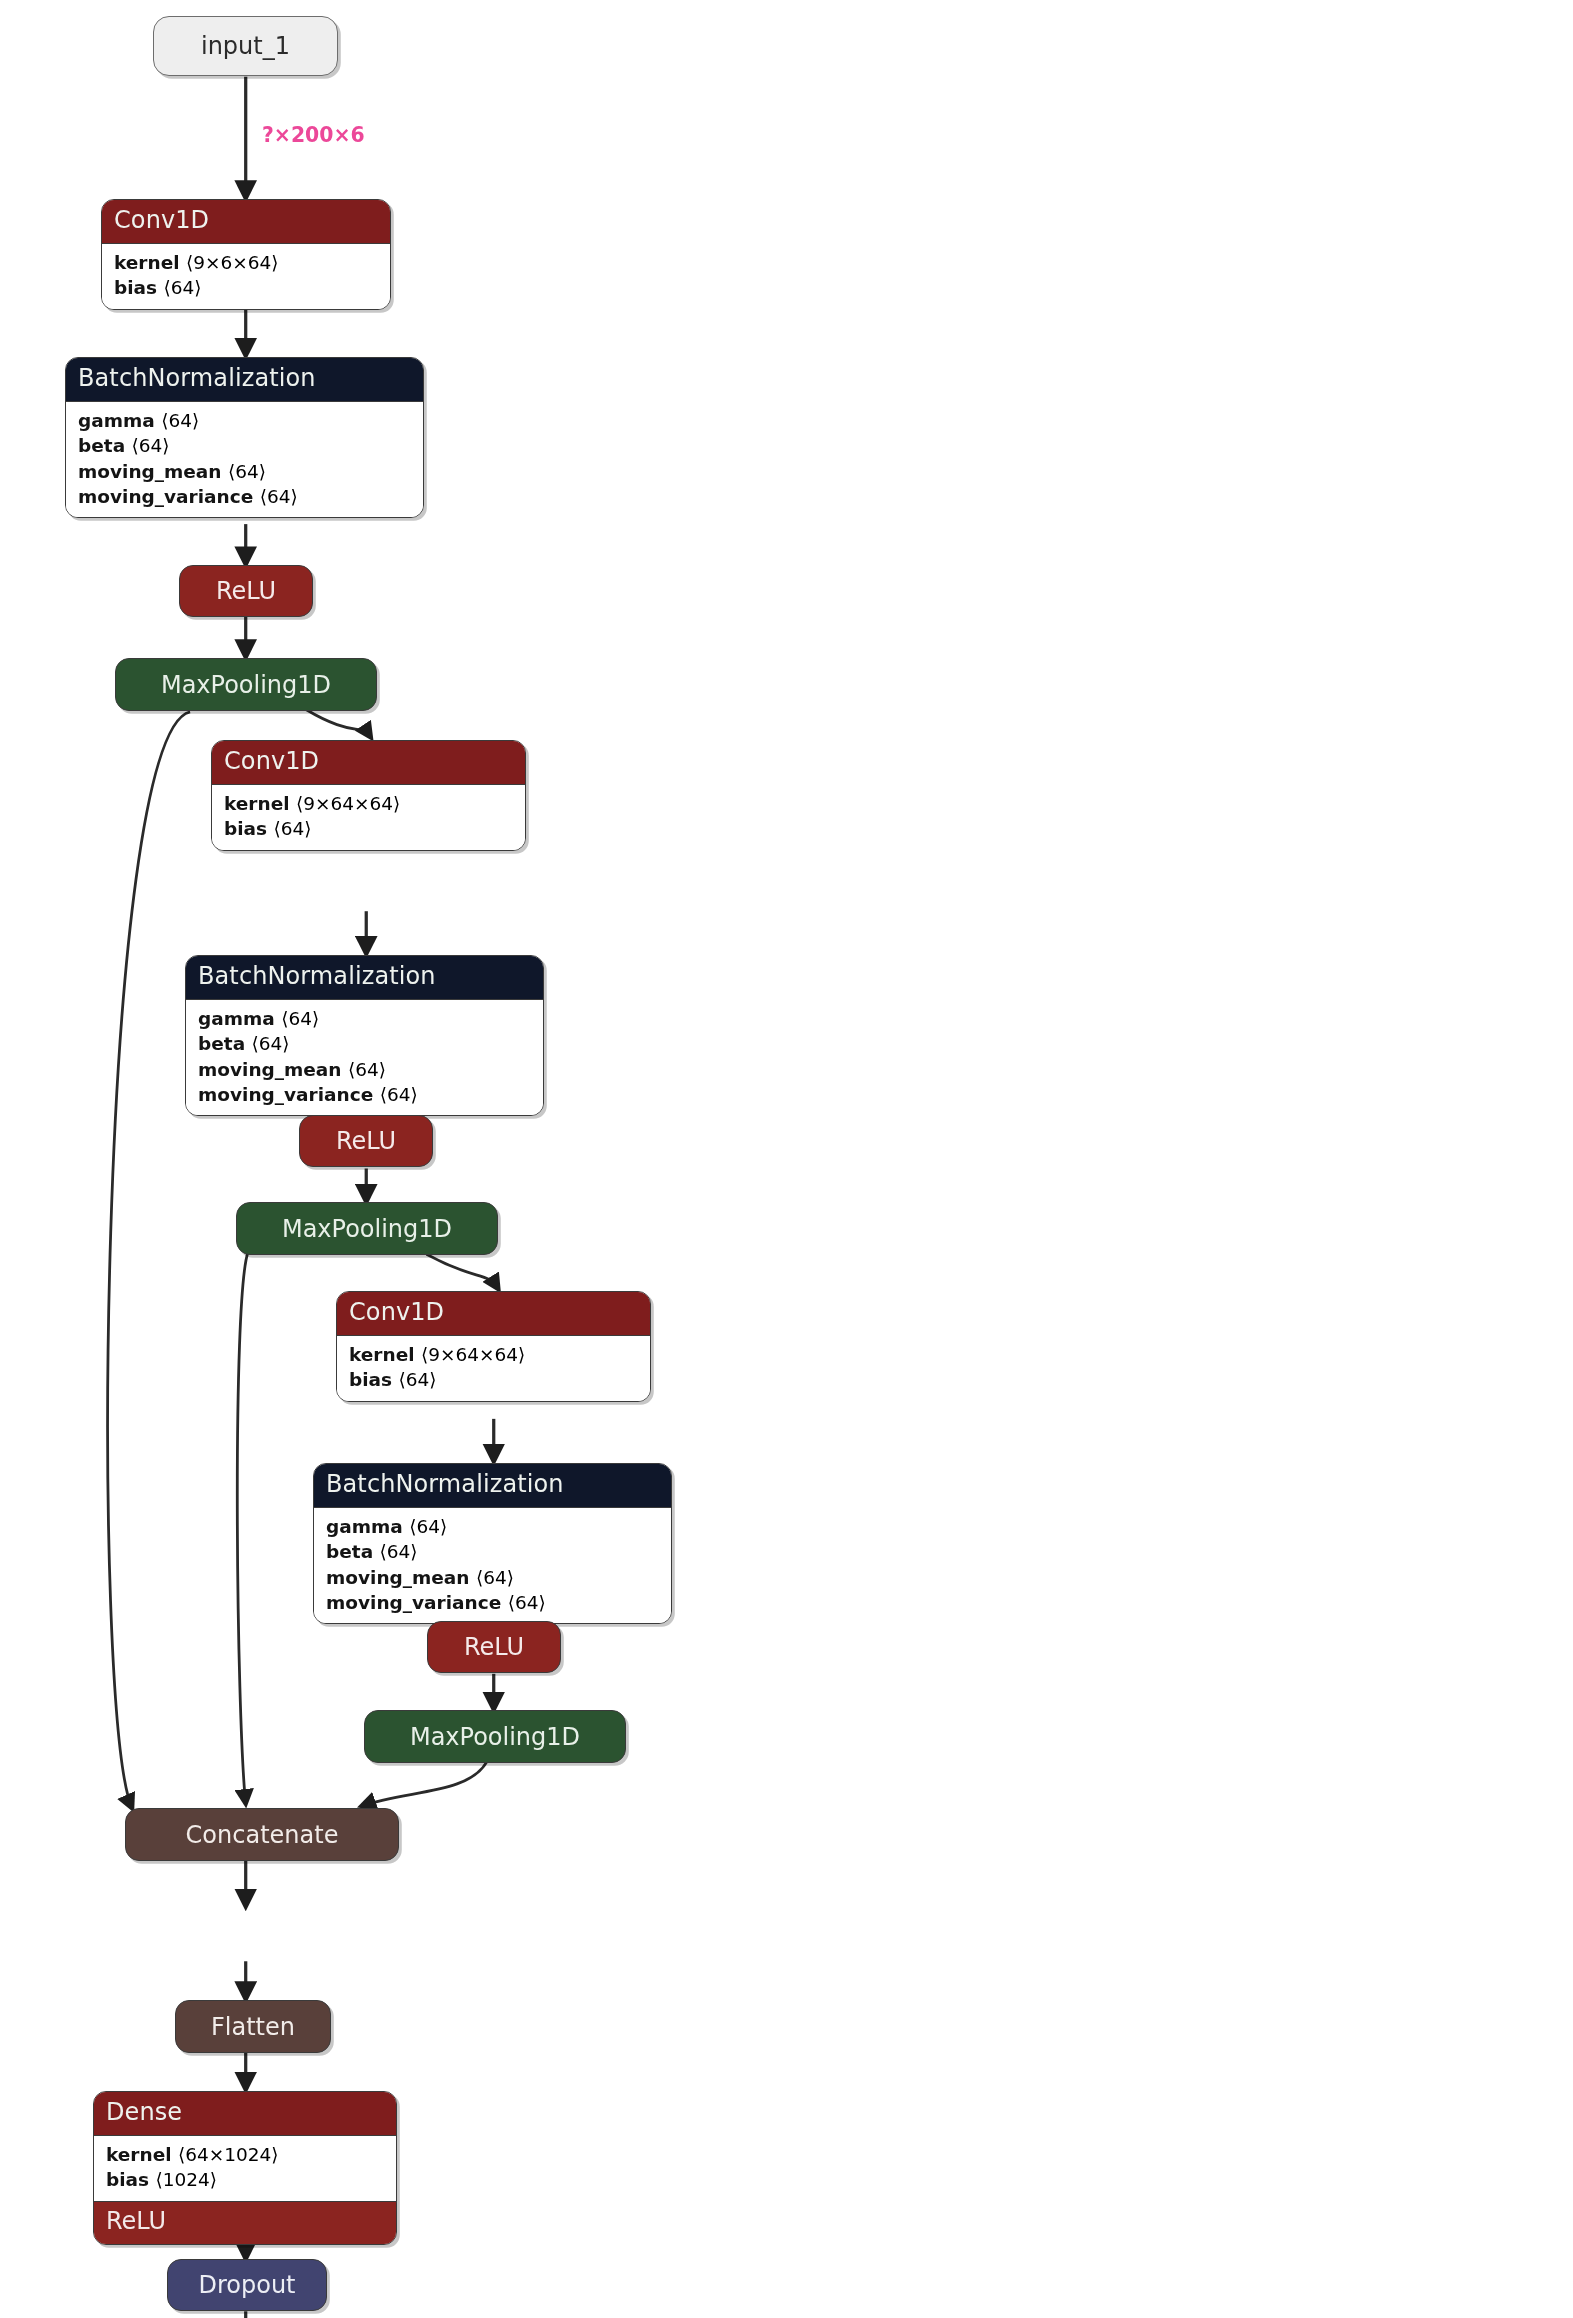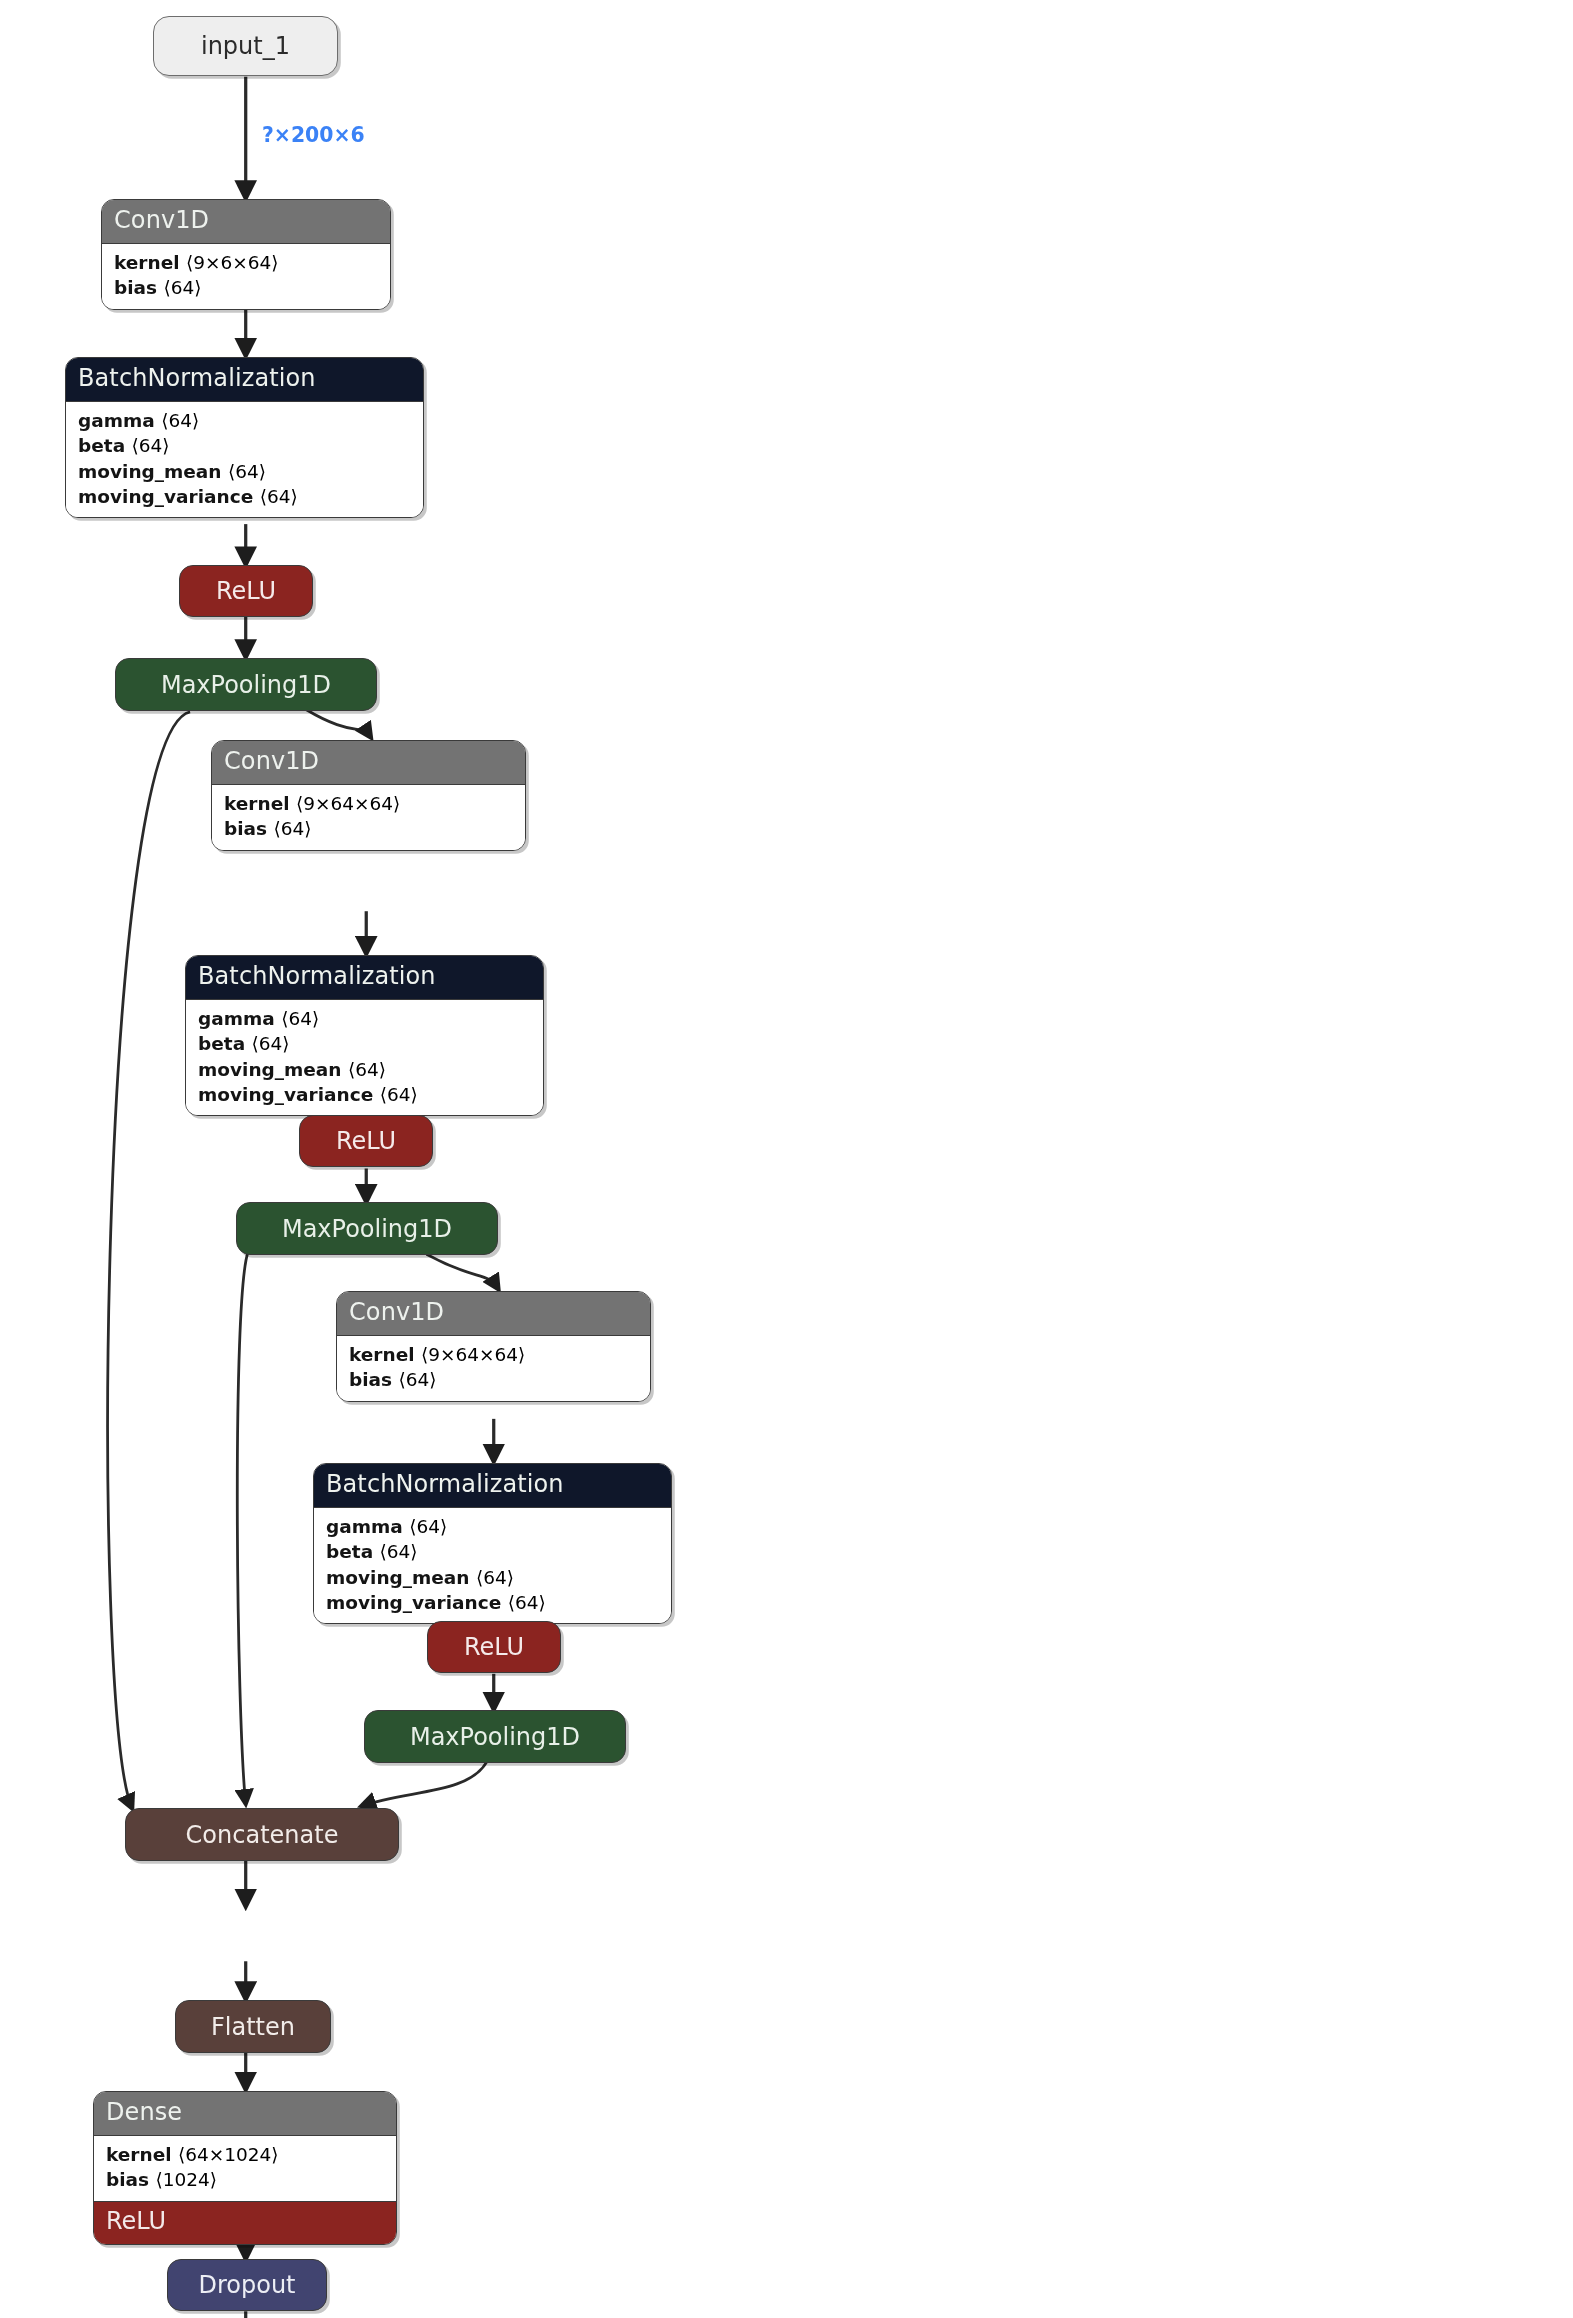--- a/index.html
+++ b/index.html
@@ -63,21 +63,21 @@
     font-size: 24px;
     line-height: 1.05;
     padding: 7.4px 12px 9.3px 12px;
     color: #f3e9e9;
     background: #8b2420;
     border-top: 1.4px solid #3a3a3a;
     white-space: nowrap;
   }
 
   
-  .blue   .title { background: #737373; }
+  .blue   .title { background: #7f1d1d; }
   .green  .title { background: #0f172a; }
   .pill {
     position: absolute;
     box-sizing: border-box;
     border-radius: 14px;
     border: 1.4px solid #3a3a3a;
     box-shadow: 2.8px 2.8px 0 rgba(0,0,0,0.22);
     display: flex;
     align-items: center;
     justify-content: center;
@@ -93,21 +93,21 @@
     background: #eeeeee;
     color: #2b2b2b;
     border: 1.9px solid #6d6d6d;
     border-radius: 16px;
   }
 
   .edge-label {
     position: absolute;
     font-size: 20.4px;
     font-weight: bold;
-    color: #3b82f6;
+    color: #ec4899;
     white-space: nowrap;
   }
 </style>
 </head>
 <body>
 
 <div id="canvas">
 
   <svg class="edges" viewBox="0 0 3393 5700" xmlns="http://www.w3.org/2000/svg">
     <defs>

